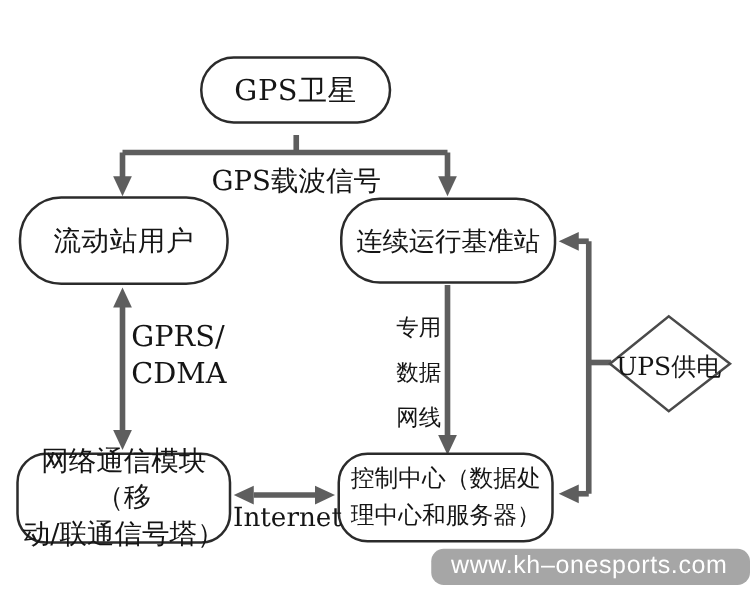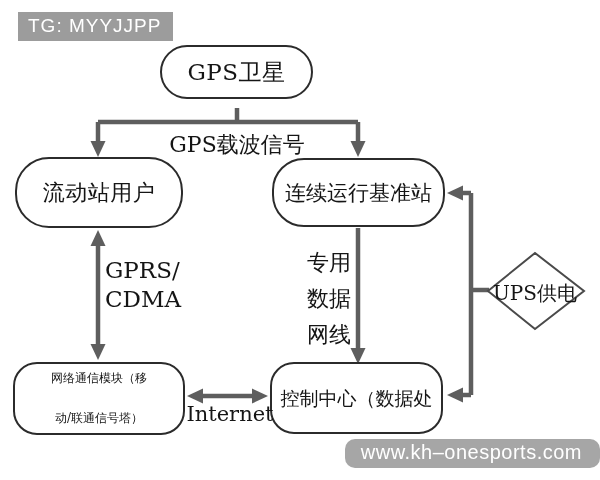--- a/index.html
+++ b/index.html
@@ -13,27 +13,27 @@
 
   .node {
     position:absolute; z-index:2; box-sizing:border-box;
     border:2.5px solid #2b2b2b; background:#ffffff;
     display:flex; flex-direction:column; align-items:center; justify-content:center;
     text-align:center; letter-spacing:0.5px;
   }
   .node-gps     { left:160px; top:45px;  width:153px; height:54px; border-radius:30px; font-size:23px; }
   .node-rover   { left:15px;  top:157px; width:168px; height:71px; border-radius:34px; font-size:22px; }
   .node-cors    { left:272px; top:158px; width:173px; height:69px; border-radius:32px; font-size:21px; letter-spacing:0; }
-  .node-netmod  { left:13px;  top:362px; width:172px; height:73px; border-radius:24px; font-size:12px; line-height:29px; letter-spacing:0;justify-content:space-between; }
+  .node-netmod  { left:13px;  top:362px; width:172px; height:73px; border-radius:24px; font-size:22px; line-height:29px; letter-spacing:0; }
   .node-control { left:270px; top:362px; width:173px; height:72px; border-radius:24px; font-size:19px; line-height:29px; letter-spacing:0; }
 
   .lbl { position:absolute; z-index:3; }
   .lbl-gps-signal { left:147px; top:130px; width:180px; text-align:center; font-size:22px; }
   .lbl-gprs       { left:105px; top:256px; font-size:23px; line-height:29px; }
-  .lbl-dedicated  { left:307px; top:245px; width:46px;  text-align:left; font-size:22px; line-height:36px; }
+  .lbl-dedicated  { left:307px; top:245px; width:46px;  text-align:right; font-size:18px; line-height:36px; }
   .lbl-internet   { left:186px; top:402px; width:88px;  text-align:center; font-size:21px; }
   .lbl-ups        { left:488px; top:280px; width:94px;  text-align:center; font-size:20px; z-index:3; }
 
   .badge {
     position:absolute; z-index:4; left:18px; top:12px;
     background:#9c9c9c; color:#ffffff;
     font-family:"Liberation Sans","DejaVu Sans",sans-serif;
     font-size:19px; padding:3px 12px 4px 10px; letter-spacing:1px;
   }
   .watermark {
@@ -94,36 +94,36 @@
     <span>连续运行基准站</span>
   </div>
 
   <div class="node node-netmod">
     <span>网络通信模块（移</span>
     <span>动/联通信号塔）</span>
   </div>
 
   <div class="node node-control">
     <span>控制中心（数据处</span>
+    <span>理中心和服务器）</span>
   </div>
 
   <div class="lbl lbl-gps-signal">GPS载波信号</div>
 
   <div class="lbl lbl-gprs">
     <div>GPRS/</div>
     <div>CDMA</div>
   </div>
 
   <div class="lbl lbl-dedicated">
     <div>专用</div>
     <div>数据</div>
     <div>网线</div>
   </div>
 
   <div class="lbl lbl-internet">Internet</div>
 
   <div class="lbl lbl-ups">UPS供电</div>
 
-  <div class="badge">TG: MYYJJPP</div>
 
   <div class="watermark">www.kh–onesports.com</div>
 
 </div>
 
 </body></html>

